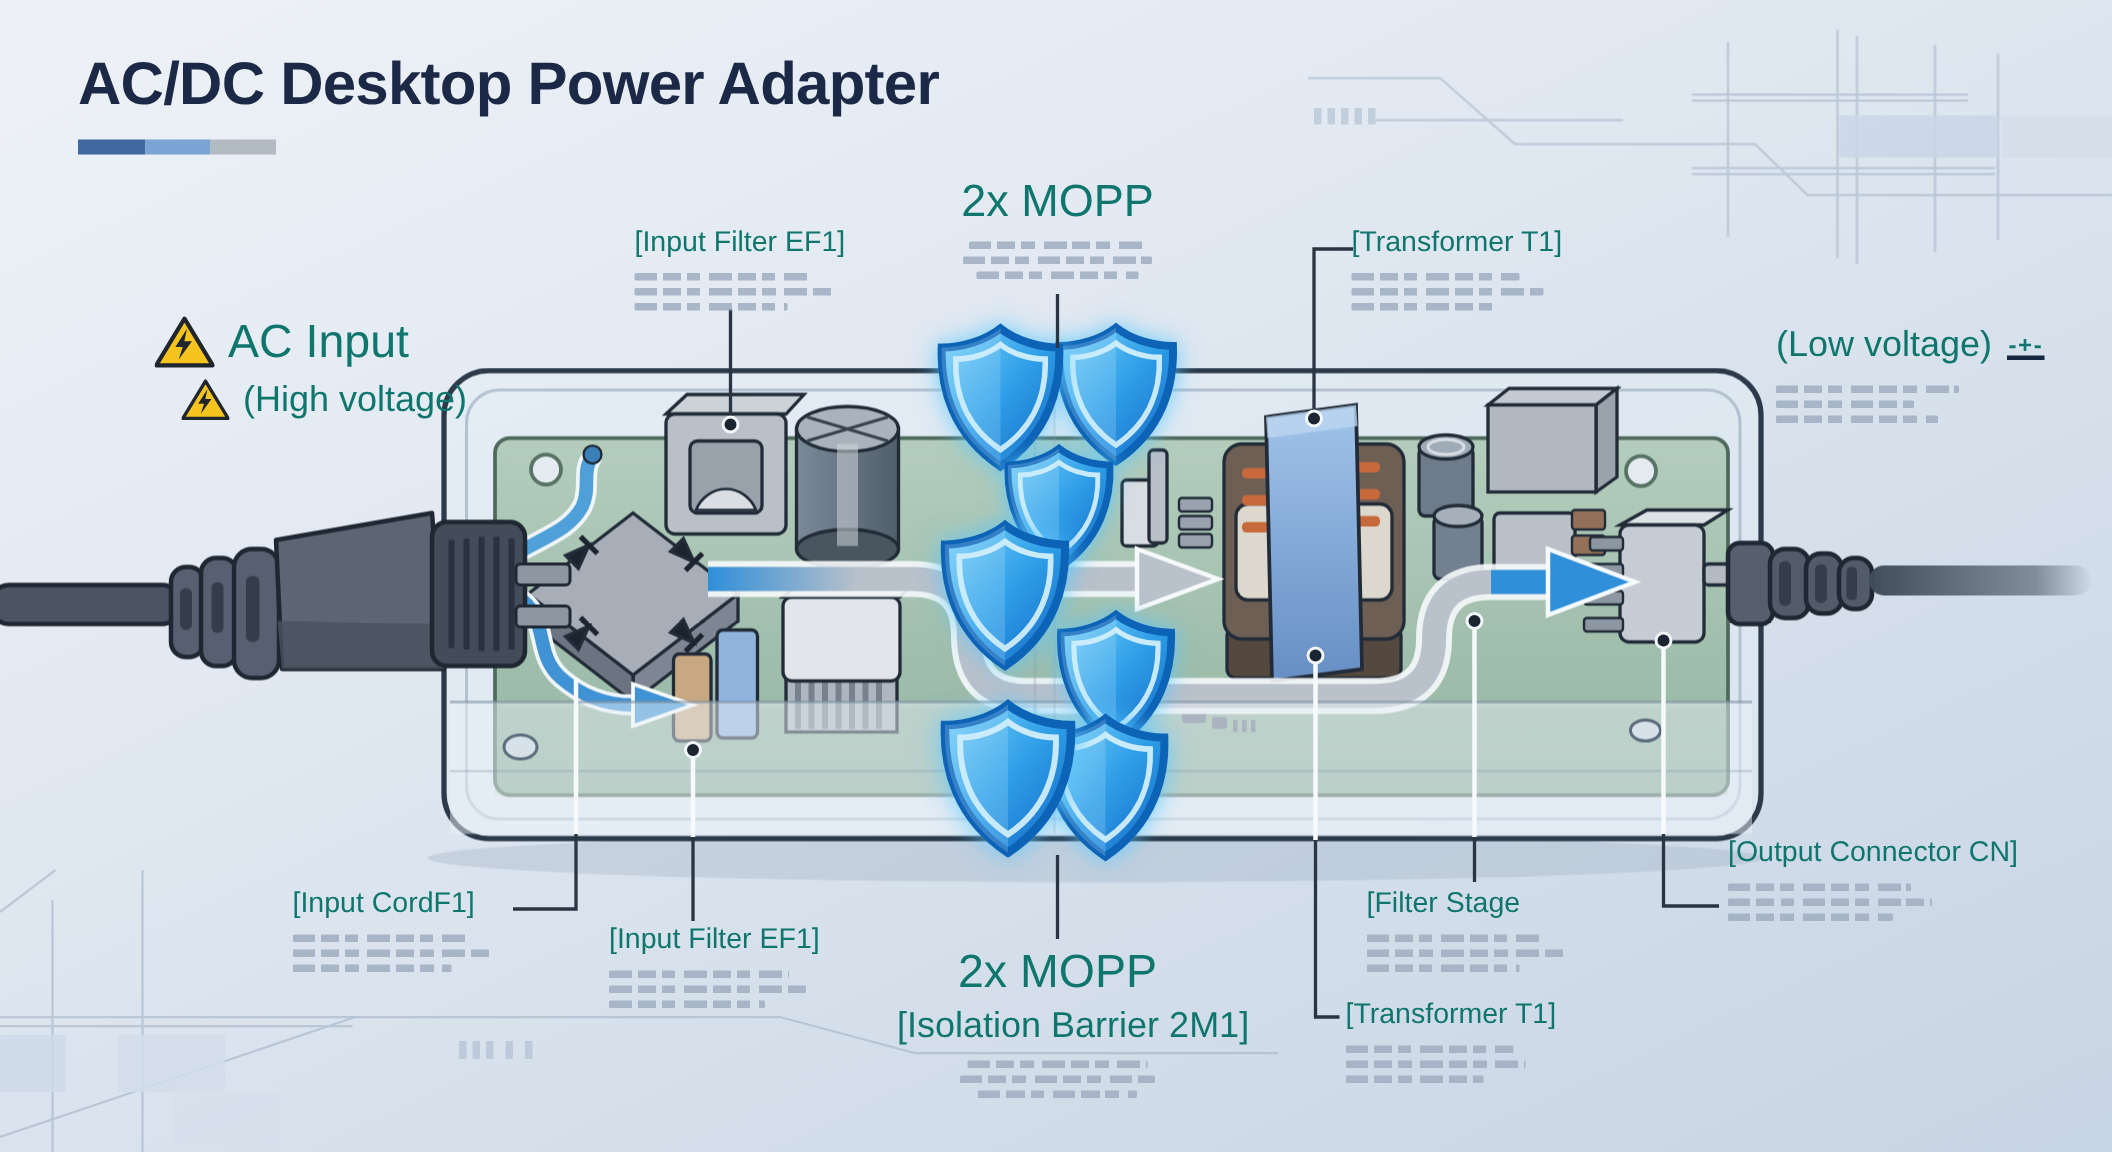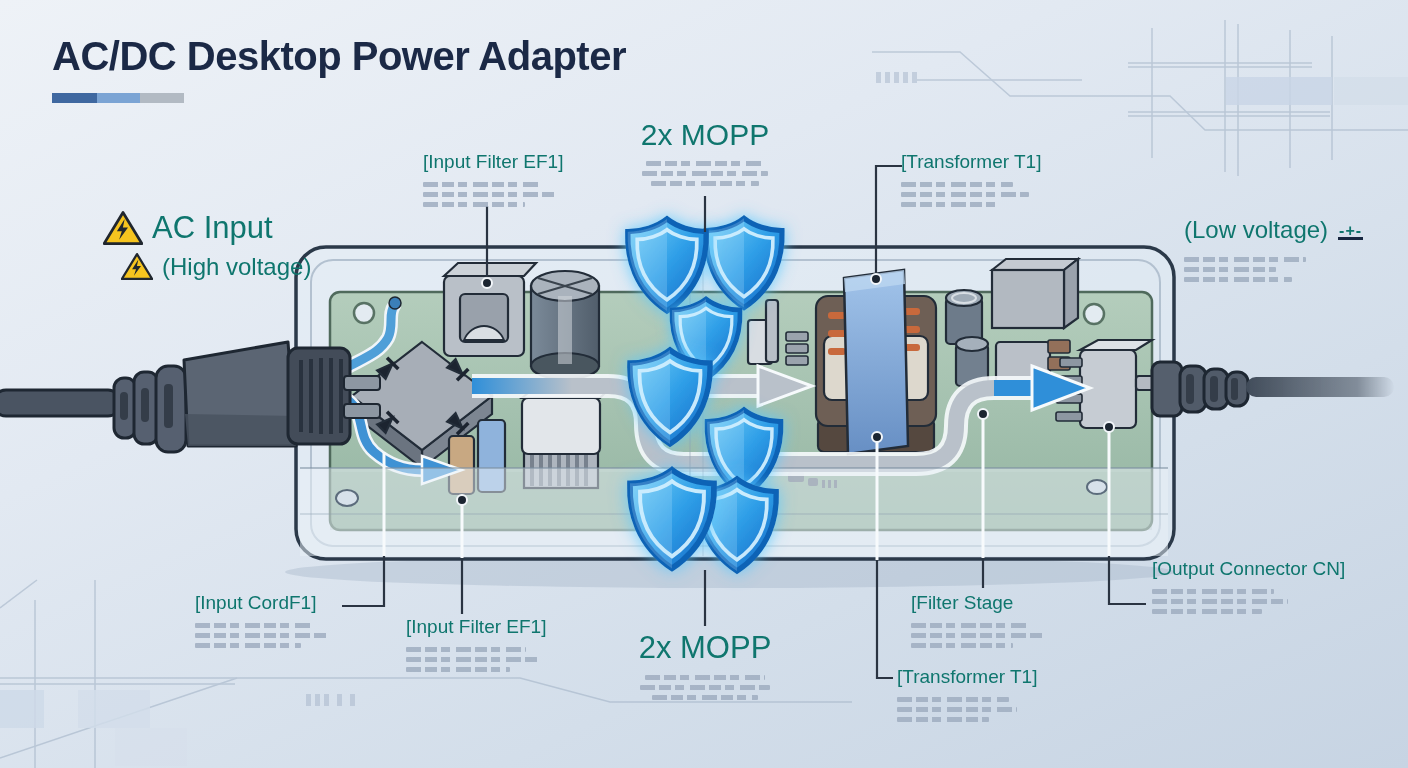--- a/index.html
+++ b/index.html
@@ -407,20 +407,21 @@
   <div class="lbl">[Input Filter EF1]</div>
   <div class="greek">
     <div class="g-line" style="width:120px"></div>
     <div class="g-line" style="width:134px"></div>
     <div class="g-line" style="width:104px"></div>
   </div>
 </div>
 
 <div class="abs callout center" style="left:598px;top:630px;width:214px;">
   <div class="biglbl">2x MOPP</div>
+  <div class="sublbl" style="margin-top:4px;">[Isolation Barrier 2M1]</div>
   <div class="greek">
     <div class="g-line" style="width:120px"></div>
     <div class="g-line" style="width:130px"></div>
     <div class="g-line" style="width:106px"></div>
   </div>
 </div>
 
 <div class="abs callout" style="left:911px;top:592px;">
   <div class="lbl">[Filter Stage</div>
   <div class="greek">

